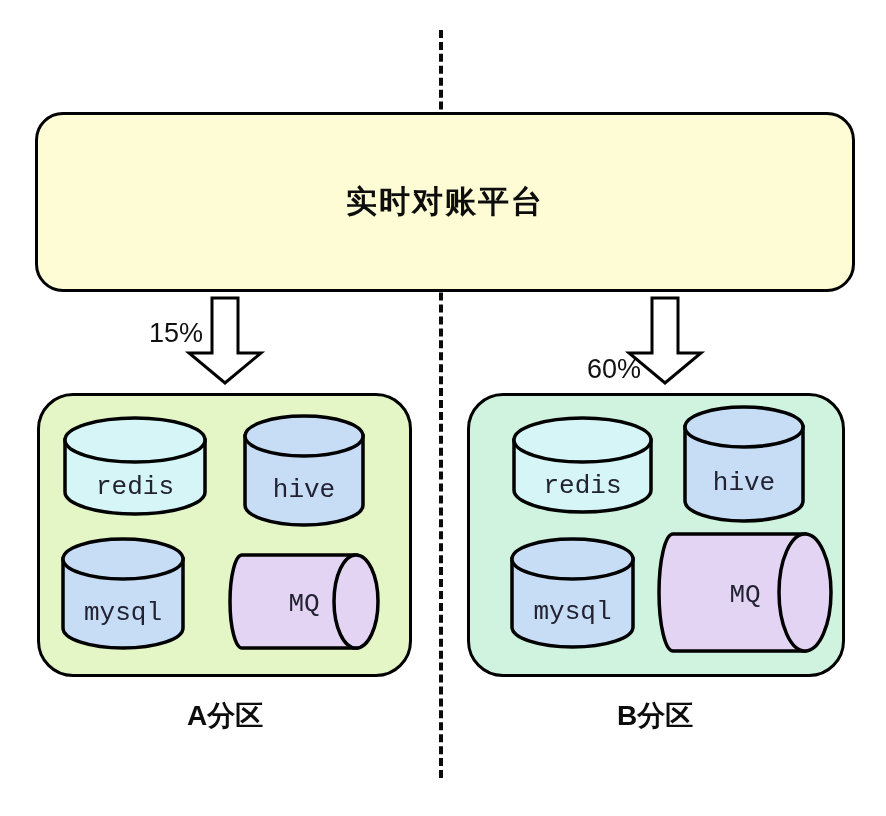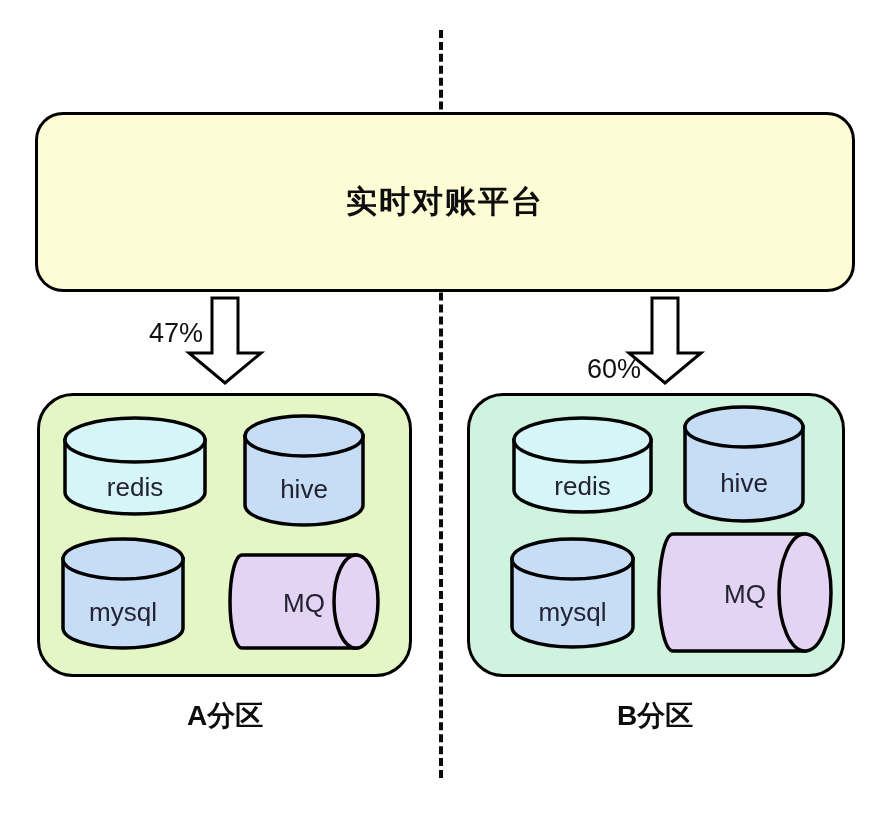--- a/index.html
+++ b/index.html
@@ -40,21 +40,21 @@
   }
 
   
   .partition{
     border:3px solid #000;border-radius:36px;box-sizing:border-box;
   }
   .partition-a{left:37px;top:393px;width:375px;height:284px;background:#E4F6C6;}
   .partition-b{left:467px;top:393px;width:378px;height:284px;background:#CFF3DE;}
 
   
-  .cyl{position:absolute;}
+  .cyl{position:absolute;font-family:Liberation Mono, monospace;}
   .cyl-label{
     position:absolute;left:0;width:100%;
     display:flex;align-items:center;justify-content:center;
     font-size:26px;color:#222233;
   }
   .cyl-label.full{top:2px;height:100%;}
 
   
   .part-label{
     width:120px;text-align:left;
@@ -73,21 +73,21 @@
 <body>
 
 <div class="canvas">
 
   <div class="abs divider"></div>
 
   <div class="abs platform">
     <div class="platform-title">实时对账平台</div>
   </div>
 
-  <div class="abs percent" style="left:133px;top:318px;">47%</div>
+  <div class="abs percent" style="left:133px;top:318px;">15%</div>
   <svg class="abs arrow" style="left:187px;top:296px;" viewBox="0 0 76 90">
     <polygon points="25,2 51,2 51,57 74,57 38,87 2,57 25,57" fill="#ffffff" stroke="#000000" stroke-width="3" stroke-linejoin="miter"></polygon>
   </svg>
 
   <div class="abs percent" style="left:571px;top:318px;margin-top:36px;">60%</div>
   <svg class="abs arrow" style="left:627px;top:296px;" viewBox="0 0 76 90">
     <polygon points="25,2 51,2 51,57 74,57 38,87 2,57 25,57" fill="#ffffff" stroke="#000000" stroke-width="3" stroke-linejoin="miter"></polygon>
   </svg>
 
   <div class="abs partition partition-a"></div>

